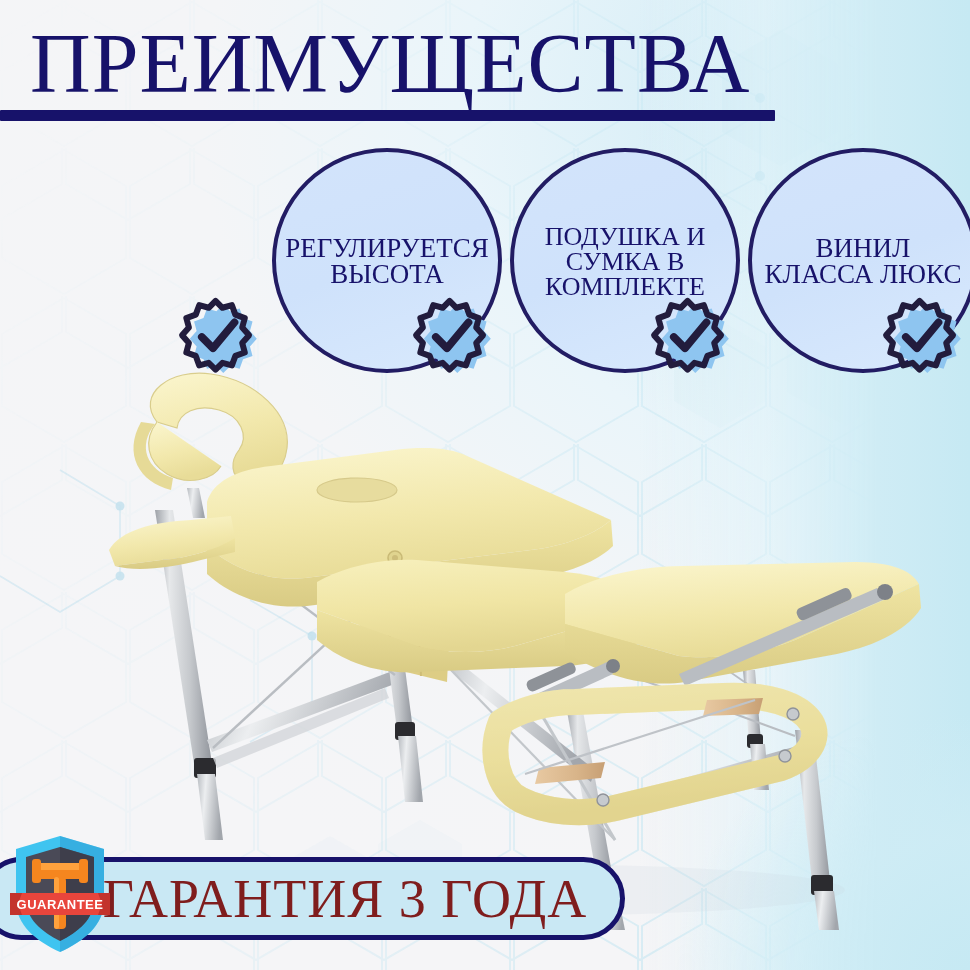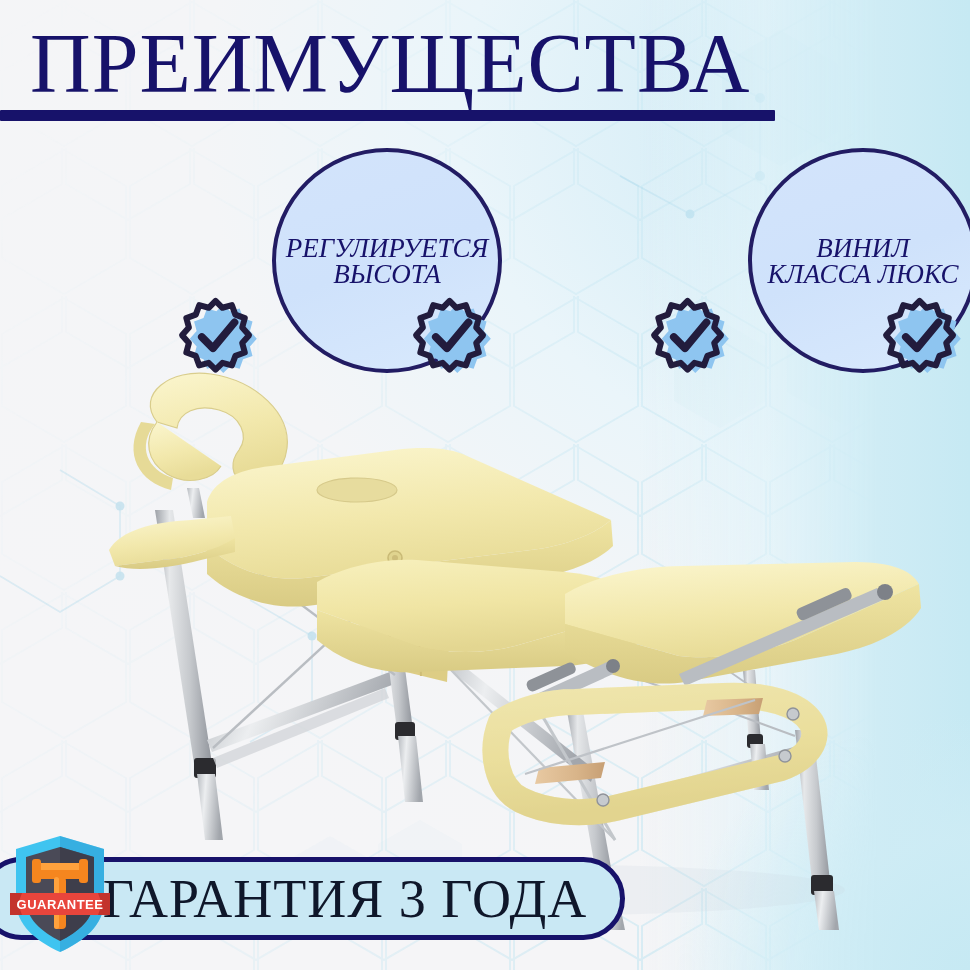--- a/index.html
+++ b/index.html
@@ -42,21 +42,20 @@
 
   
   .circle{
     position:absolute;width:230px;height:225px;border-radius:50%;
     border:4px solid #221c63;
     background:linear-gradient(160deg,#d6e6fb 0%, #cfe2fb 45%, #d9eaff 100%);
     box-sizing:border-box;
   }
   .circle.c2,.circle.c3,.circle.c4{
     background:linear-gradient(160deg,#d3e4fb 0%, #cfe2fb 50%, #d8e9fd 100%);
-    font-style:italic;
   }
   .circle-label{
     position:absolute;left:50%;top:50%;transform:translate(-50%,-50%);
     width:250px;text-align:center;
     color:#17126a;font-family:"Liberation Serif",serif;
     font-size:27px;line-height:25px;letter-spacing:0px;
     text-transform:uppercase;white-space:pre-line;
     pointer-events:none;
   }
   .circle-label.two{font-size:27px;line-height:26px;}
@@ -67,21 +66,21 @@
 
   
   .banner{
     position:absolute;left:-20px;top:857px;width:645px;height:83px;
     border:5px solid #17126a;border-radius:42px;
     background:#c9e8f4;box-sizing:border-box;
   }
   .banner-text{
     position:absolute;left:95px;top:857px;width:500px;height:83px;
     display:flex;align-items:center;justify-content:center;
-    color:#0f172a;font-size:54px;letter-spacing:1px;white-space:nowrap;
+    color:#7f1d1d;font-size:54px;letter-spacing:1px;white-space:nowrap;
     font-family:"Liberation Serif",serif;
   }
   .shield{position:absolute;left:8px;top:833px;width:104px;height:122px;}
 
   
   .product{position:absolute;left:95px;top:370px;width:840px;height:560px;}
 </style>
 </head>
 <body>
 
@@ -151,20 +150,25 @@
   <div class="circle c2" style="left:272px;top:148px;">
     <div class="circle-label two">РЕГУЛИРУЕТСЯ
 ВЫСОТА</div>
   </div>
   <svg class="seal" style="left:410px;top:294px;" viewBox="0 0 100 100">
     <polygon fill="#8ec5f0" points="55,12 63,20 74,17 78,28 89,32 86,43 94,52 86,61 89,72 78,76 74,87 63,84 55,92 47,84 36,87 32,76 21,72 24,61 16,52 24,43 21,32 32,28 36,17 47,20"></polygon>
     <polygon fill="none" stroke="#221c3d" stroke-width="7" stroke-linejoin="round" points="46,8 54,16 65,13 69,24 80,28 77,39 85,48 77,57 80,68 69,72 65,83 54,80 46,88 38,80 27,83 23,72 12,68 15,57 7,48 15,39 12,28 23,24 27,13 38,16"></polygon>
     <polyline fill="none" stroke="#221c3d" stroke-width="9" stroke-linecap="round" stroke-linejoin="round" points="30,50 43,63 68,33"></polyline>
   </svg>
 
+  <div class="circle c3" style="left:510px;top:148px;">
+    <div class="circle-label three">ПОДУШКА И
+СУМКА В
+КОМПЛЕКТЕ</div>
+  </div>
   <svg class="seal" style="left:648px;top:294px;" viewBox="0 0 100 100">
     <polygon fill="#8ec5f0" points="55,12 63,20 74,17 78,28 89,32 86,43 94,52 86,61 89,72 78,76 74,87 63,84 55,92 47,84 36,87 32,76 21,72 24,61 16,52 24,43 21,32 32,28 36,17 47,20"></polygon>
     <polygon fill="none" stroke="#221c3d" stroke-width="7" stroke-linejoin="round" points="46,8 54,16 65,13 69,24 80,28 77,39 85,48 77,57 80,68 69,72 65,83 54,80 46,88 38,80 27,83 23,72 12,68 15,57 7,48 15,39 12,28 23,24 27,13 38,16"></polygon>
     <polyline fill="none" stroke="#221c3d" stroke-width="9" stroke-linecap="round" stroke-linejoin="round" points="30,50 43,63 68,33"></polyline>
   </svg>
 
   <div class="circle c4" style="left:748px;top:148px;">
     <div class="circle-label two">ВИНИЛ
 КЛАССА ЛЮКС</div>
   </div>

